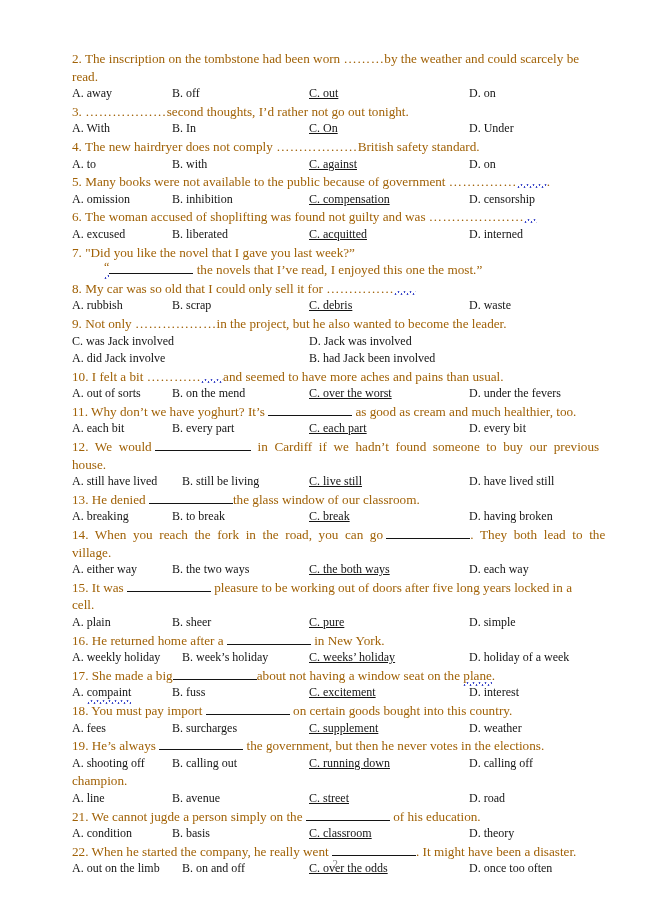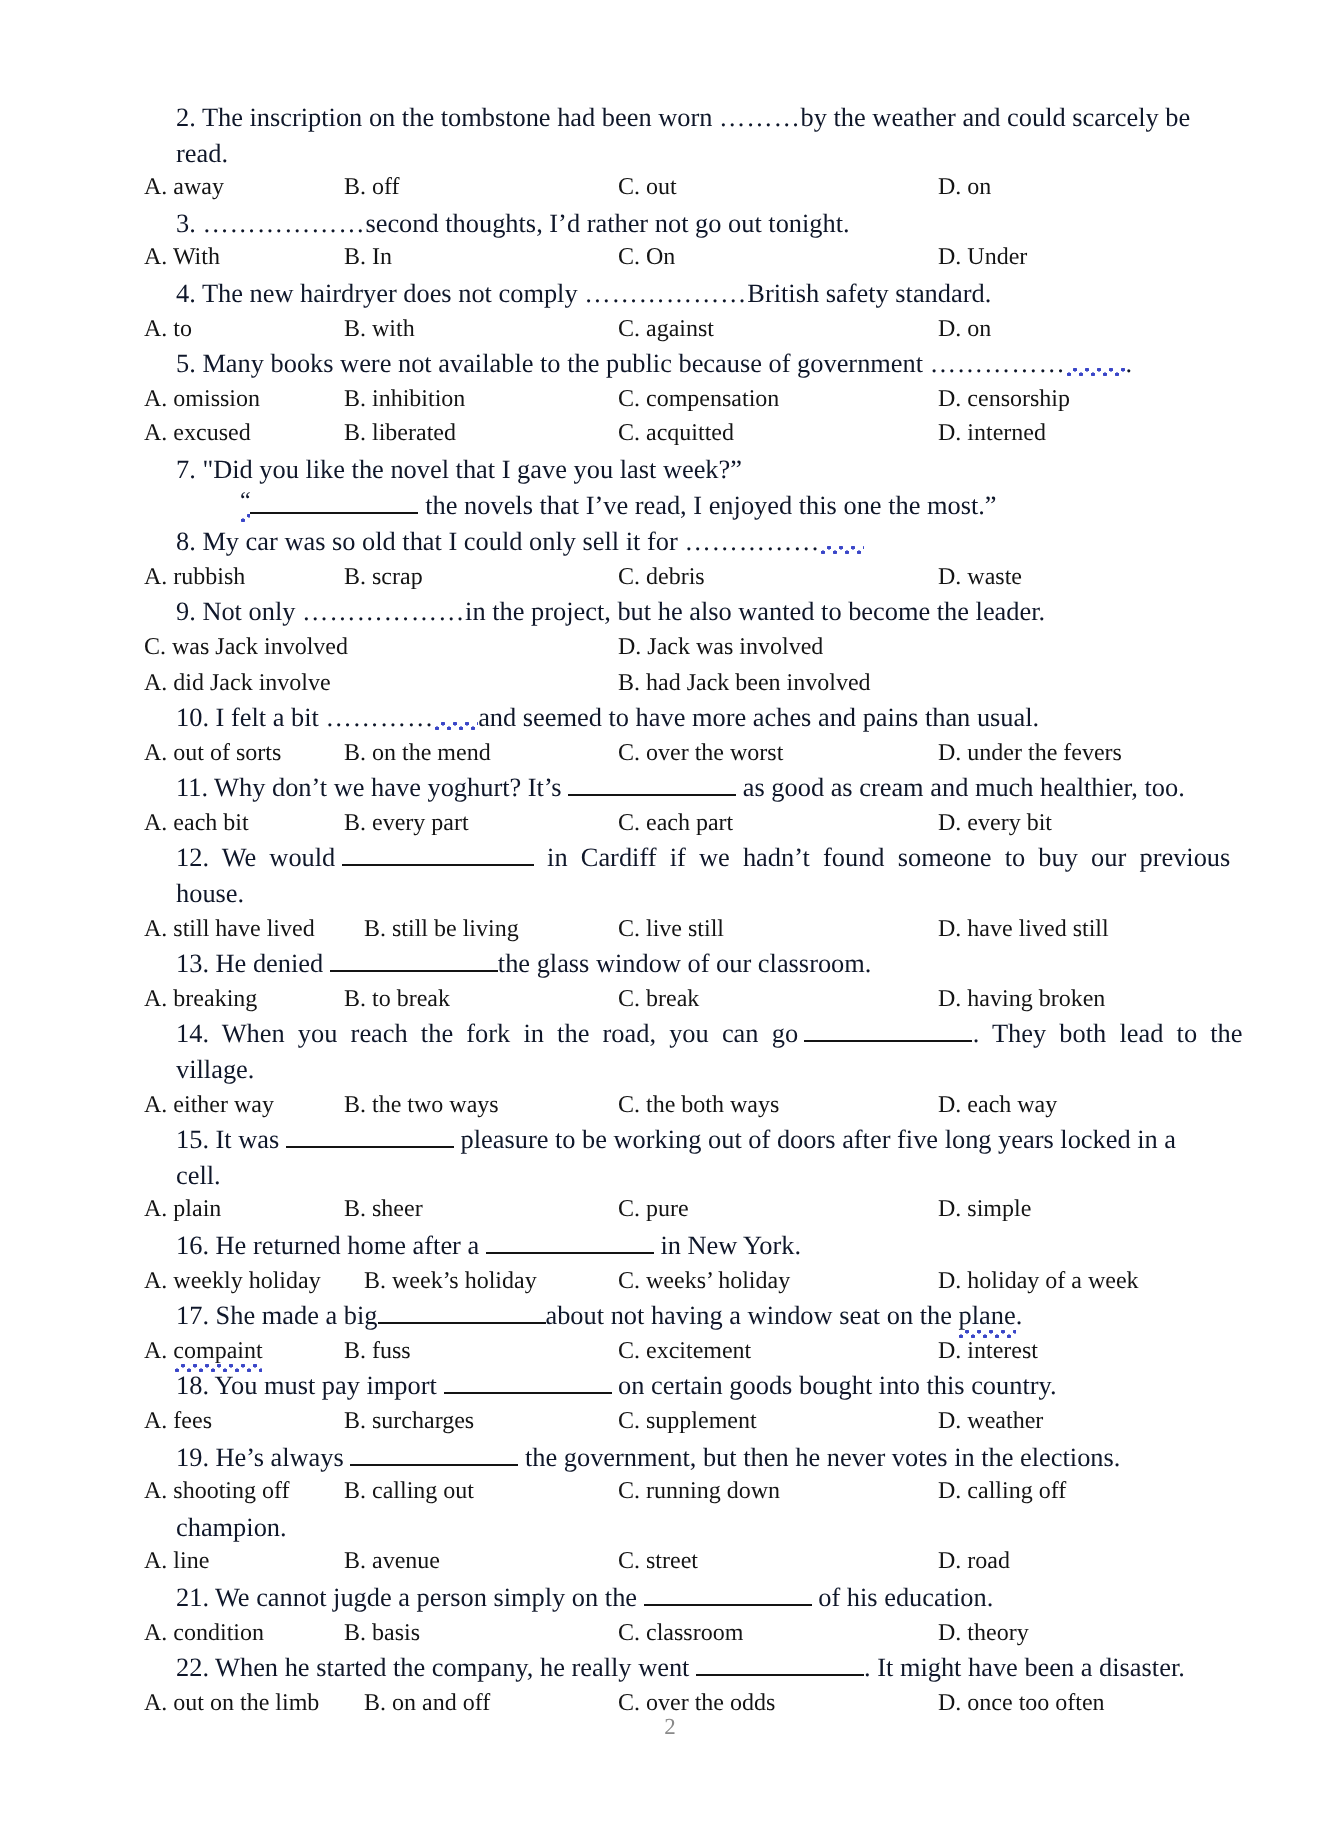--- a/index.html
+++ b/index.html
@@ -28,42 +28,41 @@
   .body-col {
     position: absolute;
     left: 72px;
     top: 50px;
     width: 560px;
   }
 
   .ln {
     font-size: 13.2px;
     line-height: 17.6px;
-    color: #0f172a;
+    color: #a16207;
     white-space: pre-wrap;
     word-spacing: 0px;
-    margin-left: 16px;
   }
 
   
   .opts {
     font-size: 12px;
     line-height: 17.6px;
     color: #141414;
     position: relative;
     height: 17.6px;
     white-space: nowrap;
   }
   .opt {
     position: absolute;
     top: 0;
   }
   .oA { left: 0px; }
   .oB { left: 100px; }
-  .oC { left: 237px; }
+  .oC { left: 237px; text-decoration: underline; }
   .oD { left: 397px; }
 
   
   .oA2 { left: 0px; }
   .oB2 { left: 237px; }
 
   
   .oBw { left: 110px; }
 
   .blank-dots {
@@ -162,20 +161,21 @@
     </div>
 
     <div class="ln"><span>5. Many books were not available to the public because of government </span><span class="blank-dots">……………</span><span class="squig sq-md"></span><span>.</span></div>
     <div class="opts">
       <span class="opt oA">A. omission</span>
       <span class="opt oB">B. inhibition</span>
       <span class="opt oC">C. compensation</span>
       <span class="opt oD">D. censorship</span>
     </div>
 
+    <div class="ln"><span>6. The woman accused of shoplifting was found not guilty and was </span><span class="blank-dots">…………………</span><span class="squig sq-xs"></span><span></span></div>
     <div class="opts">
       <span class="opt oA">A. excused</span>
       <span class="opt oB">B. liberated</span>
       <span class="opt oC">C. acquitted</span>
       <span class="opt oD">D. interned</span>
     </div>
 
     <div class="ln">7. "Did you like the novel that I gave you last week?”</div>
     <div class="ln indent-q7"><span class="quote-mark under-squig">“</span><span class="blank-line bl-md"></span><span> the novels that I’ve read, I enjoyed this one the most.”</span></div>
 

